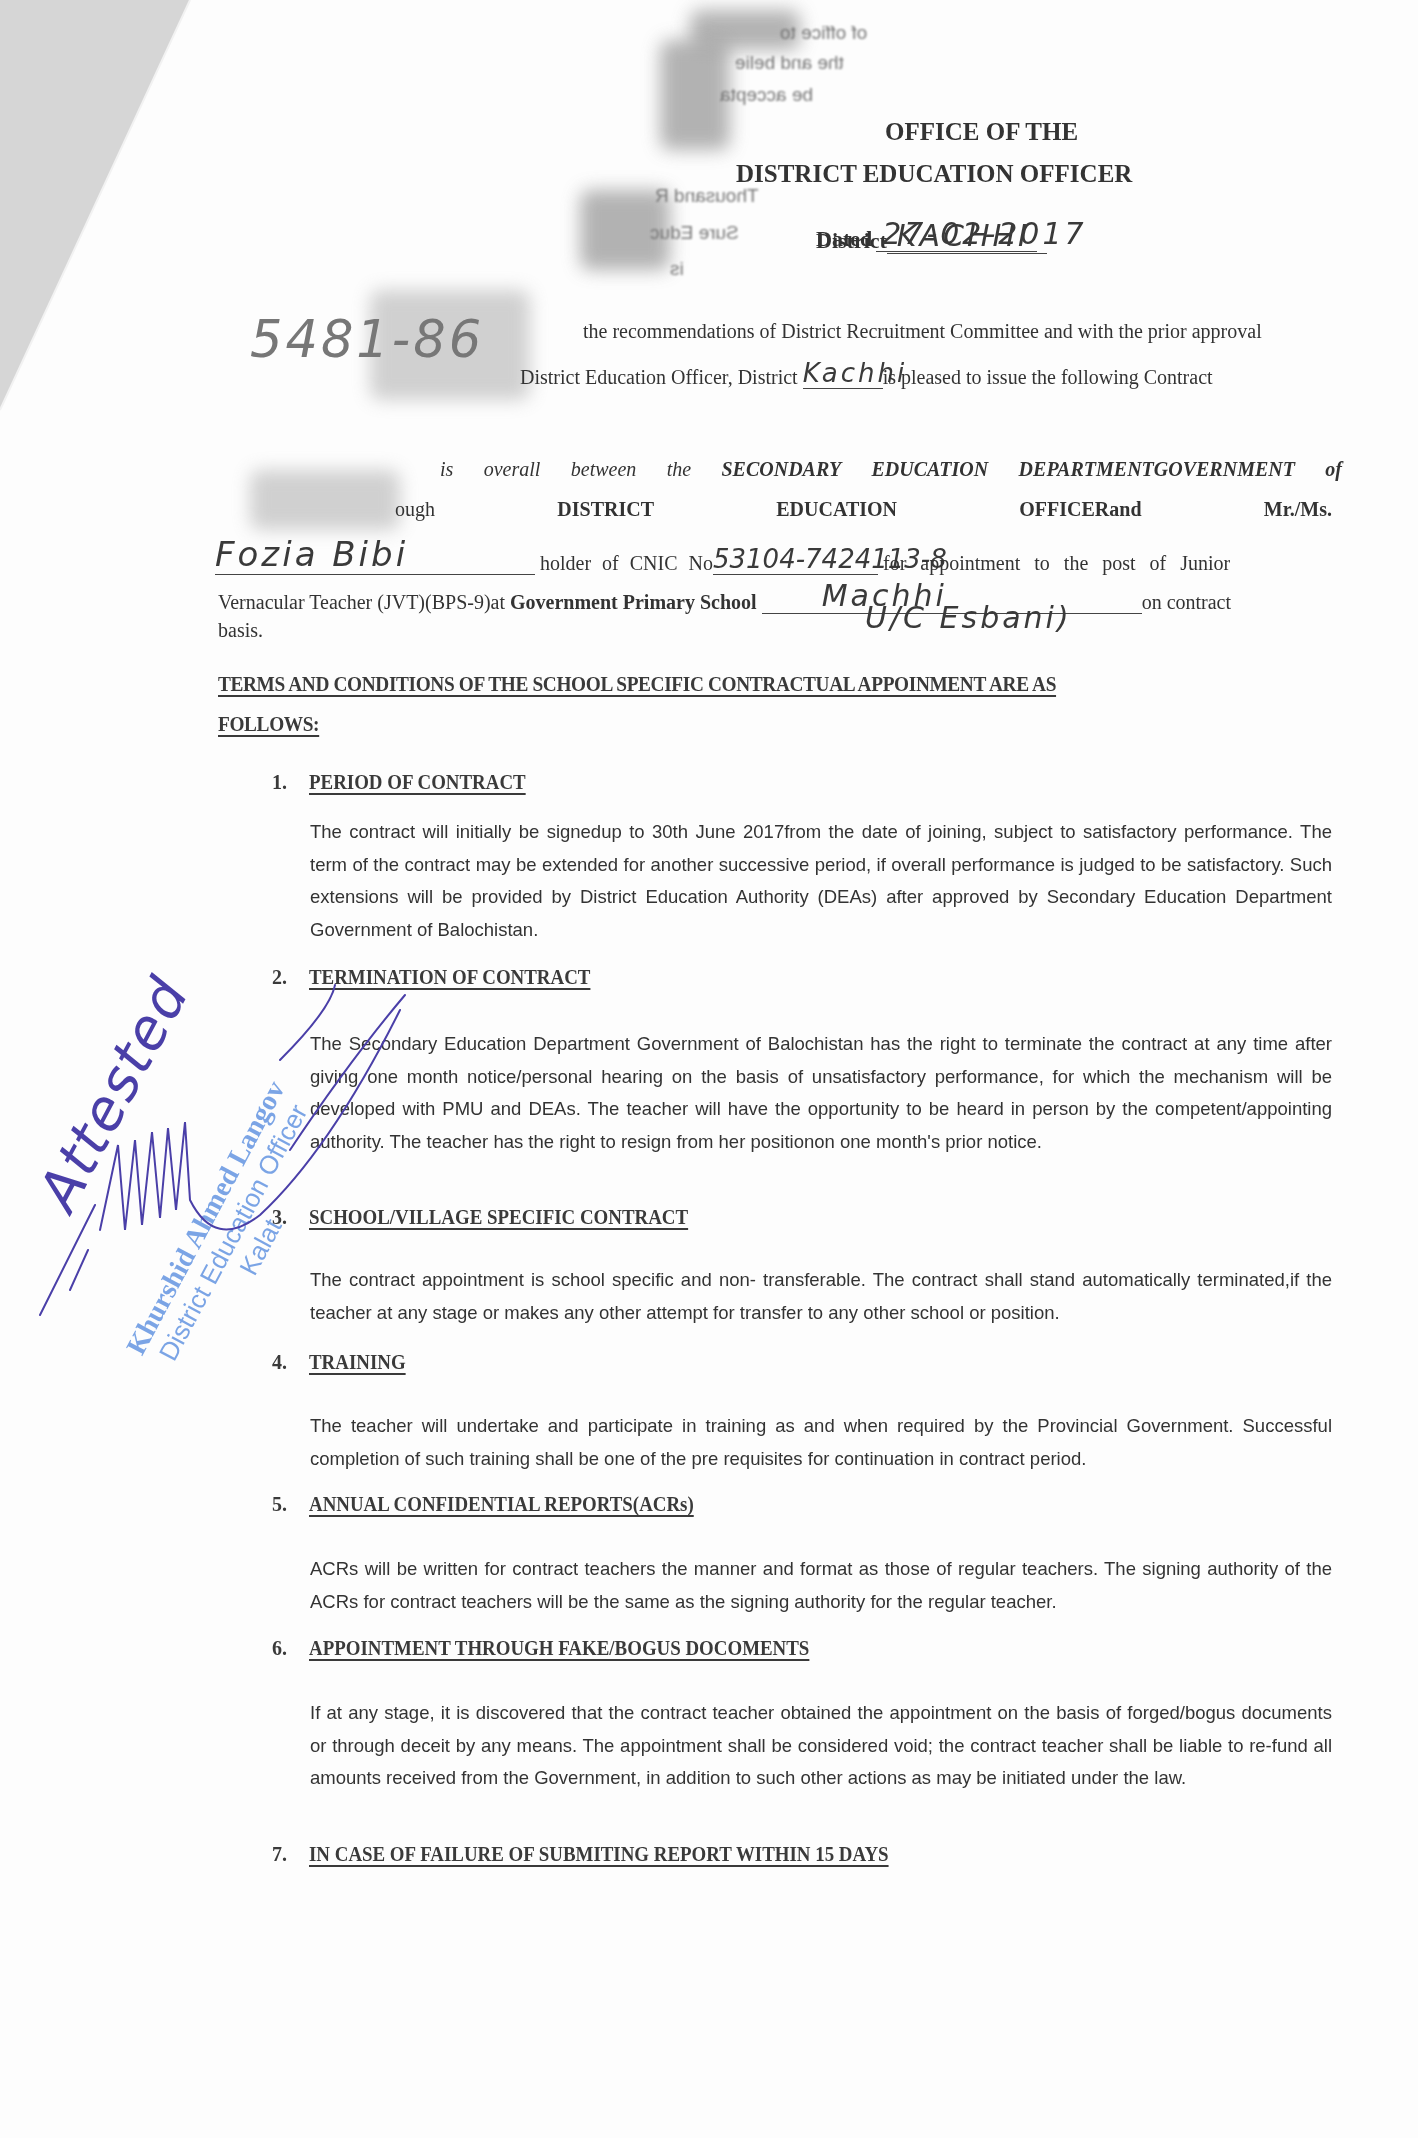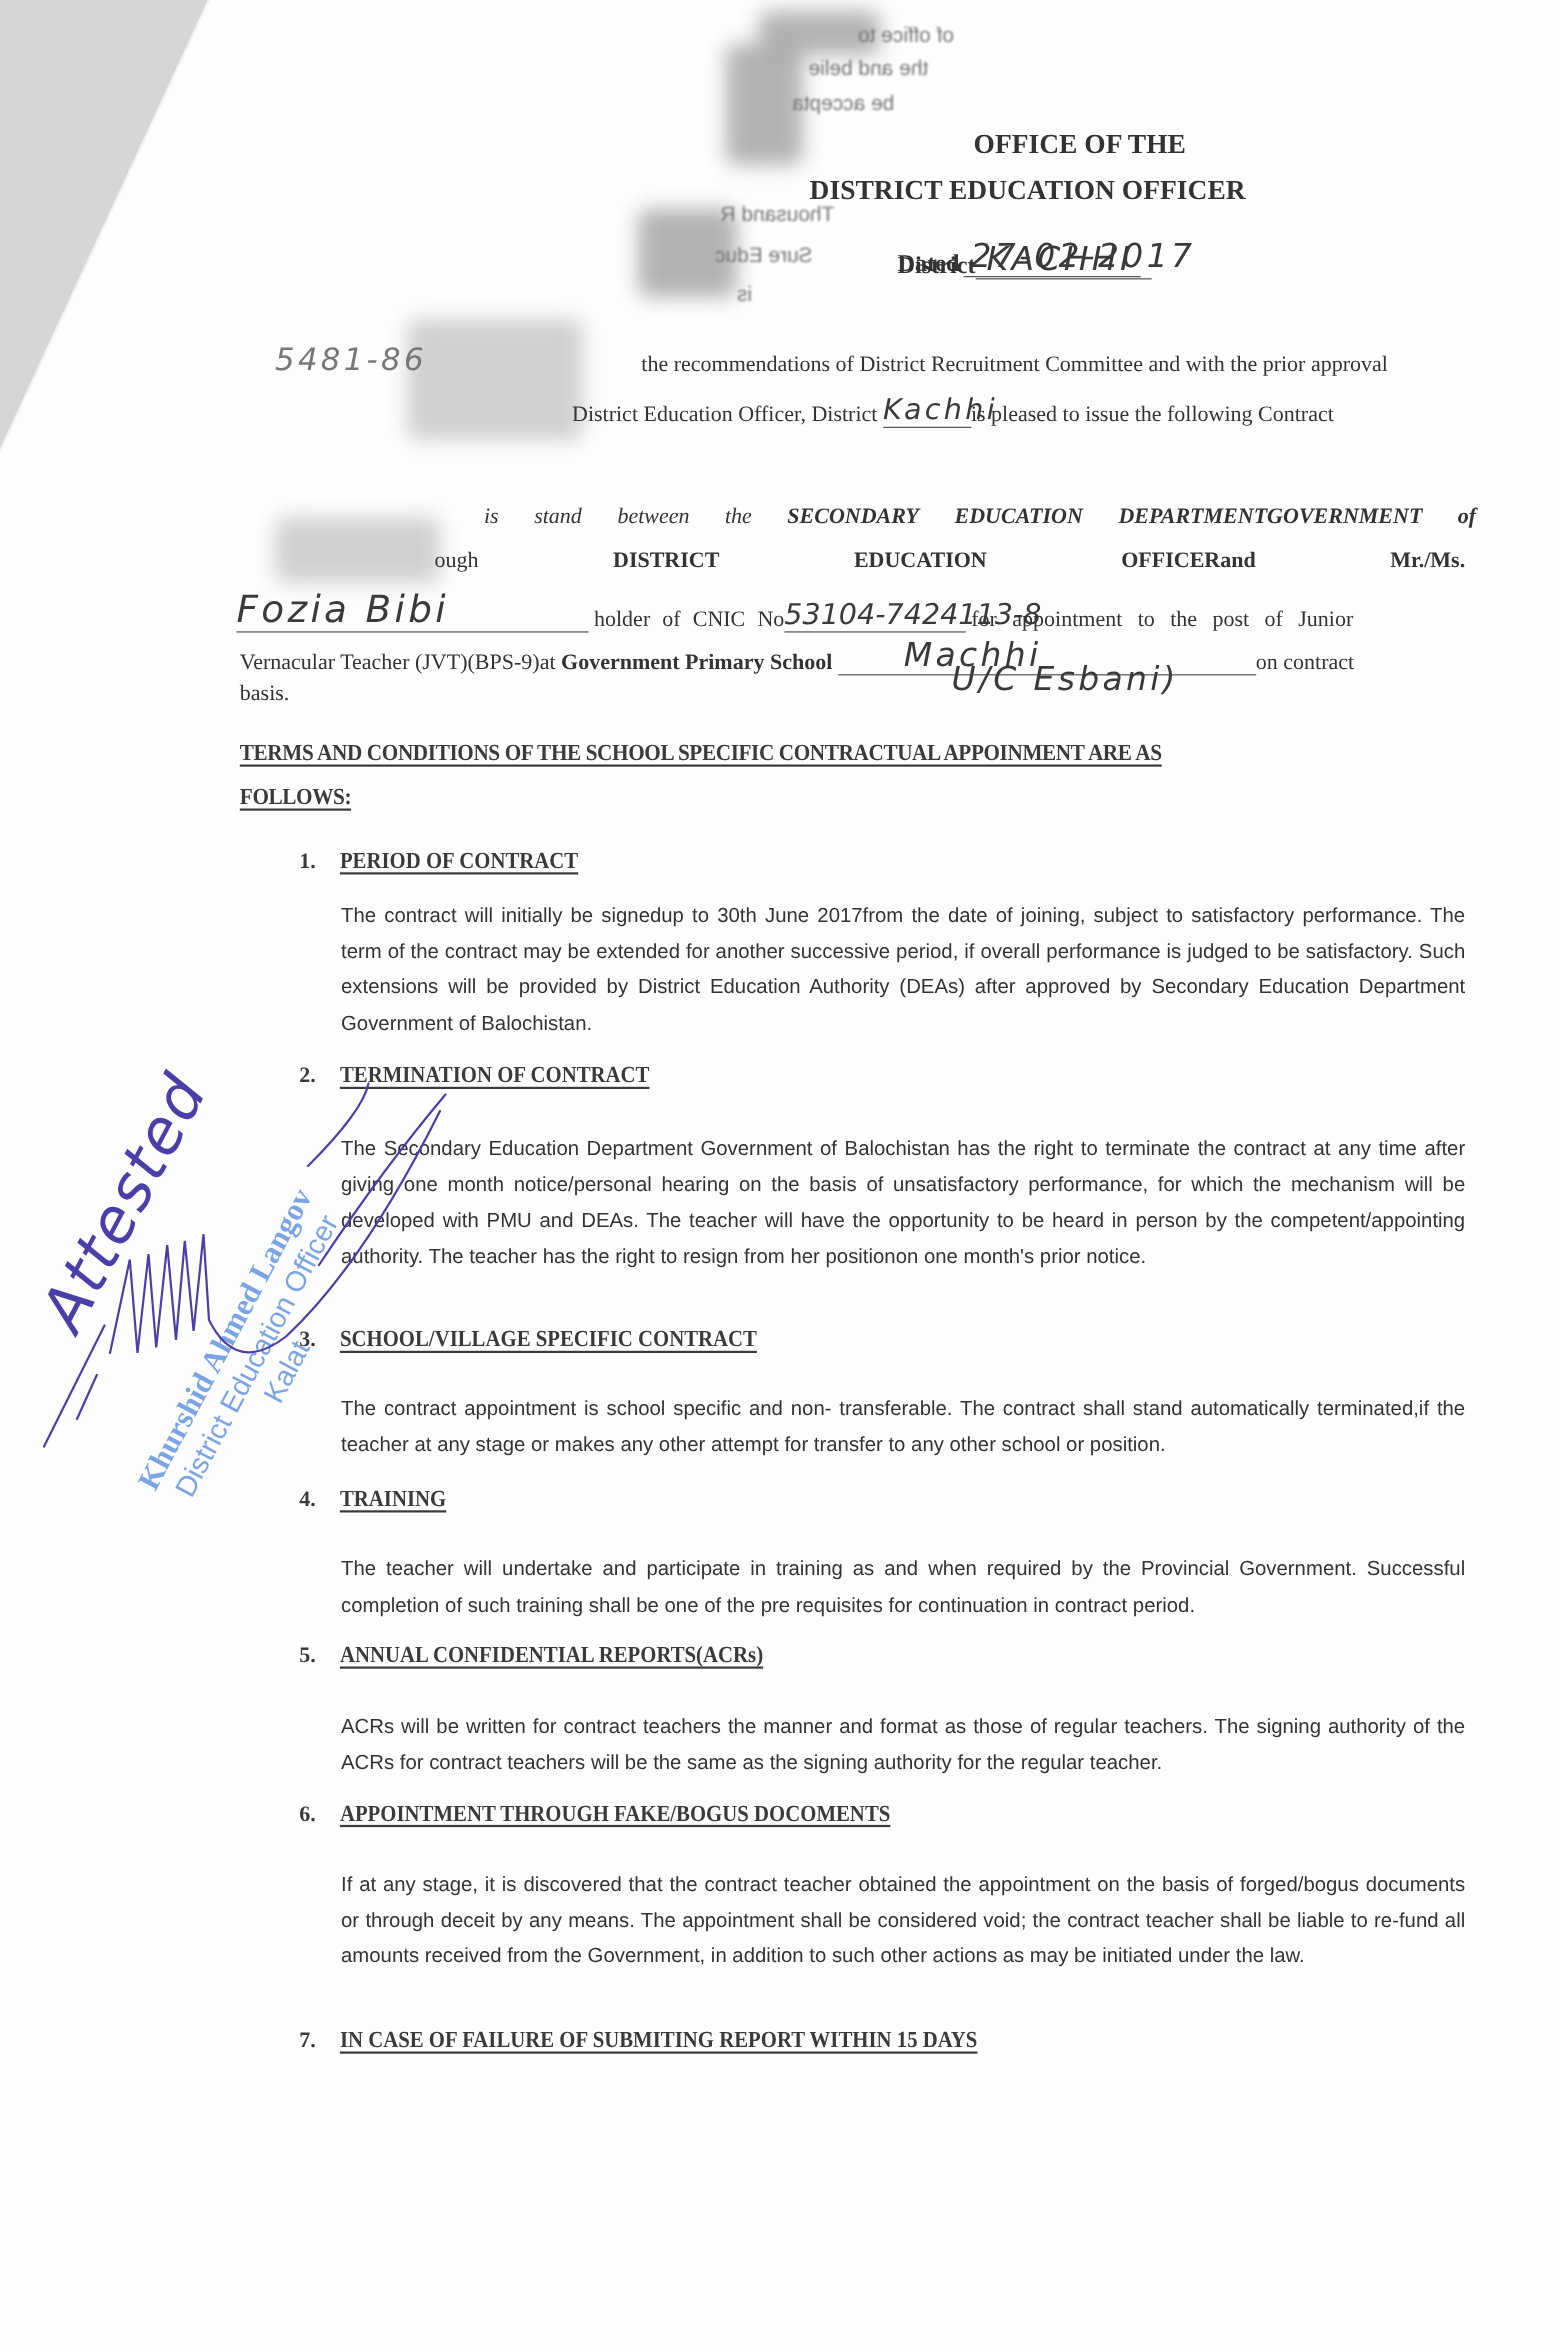--- a/index.html
+++ b/index.html
@@ -84,32 +84,32 @@
 <div class="abs serif header-title" style="left:736px;top:136px;">DISTRICT EDUCATION OFFICER</div>
 
 <div class="abs serif" style="left:816px;top:172px;margin-top:46px;">
   <span class="hdr-label">District</span><span class="fill-line hand" style="width:150px;font-size:30px;padding-left:10px;">KACHHI</span>
 </div>
 <div class="abs serif" style="left:816px;top:216px;">
   <span class="hdr-label">Dated</span>
   <span class="fill-line hand" style="width:155px;font-size:30px;padding-left:6px;">27-02-2017</span>
 </div>
 
-<div class="abs hand" style="left:250px;top:310px;font-size:28px;color:#777;filter:blur(0.6px);">5481-86</div>
+<div class="abs hand" style="left:250px;top:310px;font-size:51px;color:#777;filter:blur(0.6px);">5481-86</div>
 
 <div class="abs serif intro" style="left:559px;top:320px;margin-left:24px;">the recommendations of District Recruitment Committee and with the prior approval</div>
 <div class="abs serif intro" style="left:520px;top:358px;">
   <span>District Education Officer, District</span>
   <span class="fill-line hand" style="font-size:26px;width:80px;">Kachhi</span><span>is pleased to issue the following Contract</span>
 </div>
 
 <div class="abs serif intro" style="left:440px;top:458px;width:902px;font-style:italic;">
   <div class="justify-line">
     <span>is</span>
-    <span>stand</span>
+    <span>overall</span>
     <span>between</span>
     <span>the</span>
     <b>SECONDARY</b>
     <b>EDUCATION</b>
     <b>DEPARTMENTGOVERNMENT</b>
     <b>of</b>
   </div>
 </div>
 <div class="abs serif intro" style="left:395px;top:498px;width:937px;">
   <div class="justify-line">

